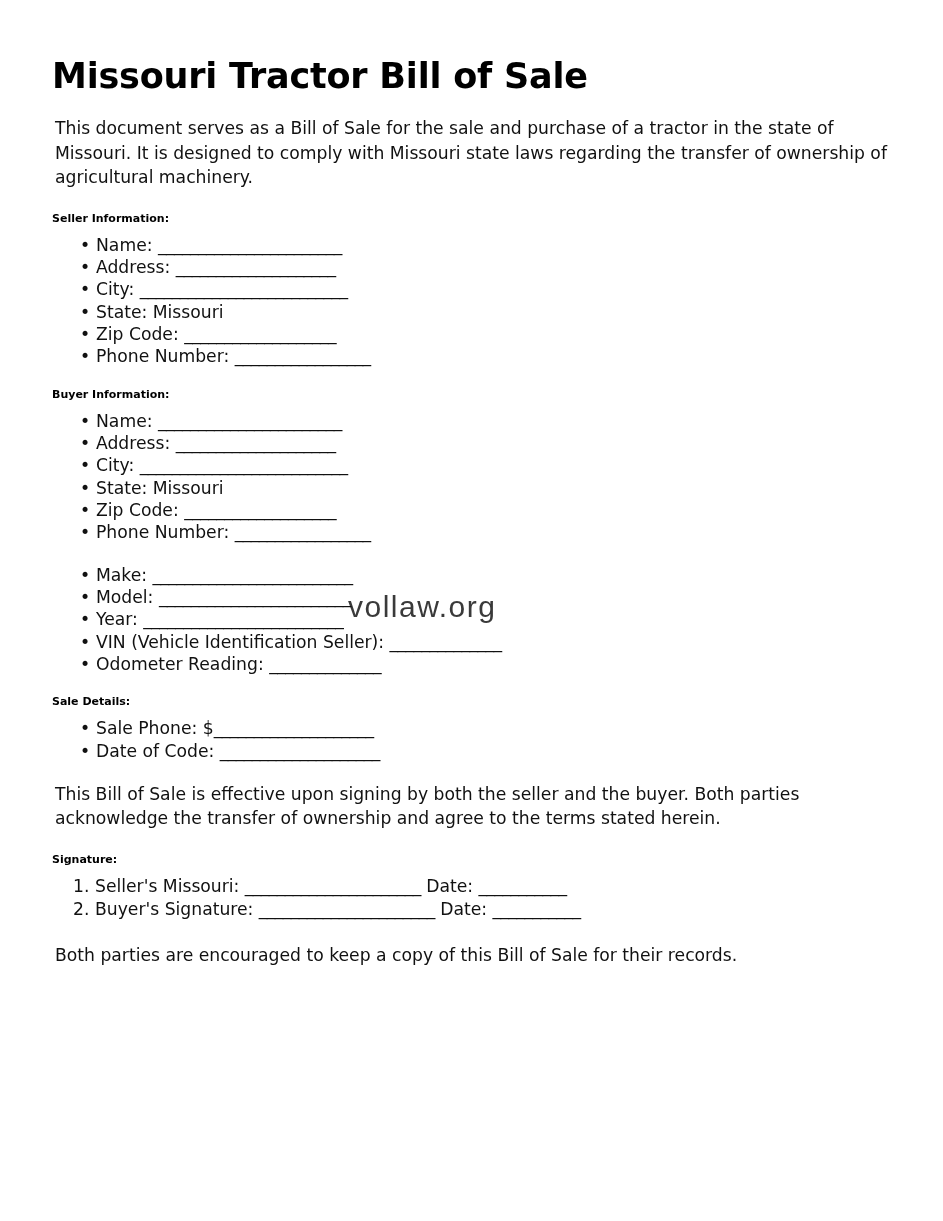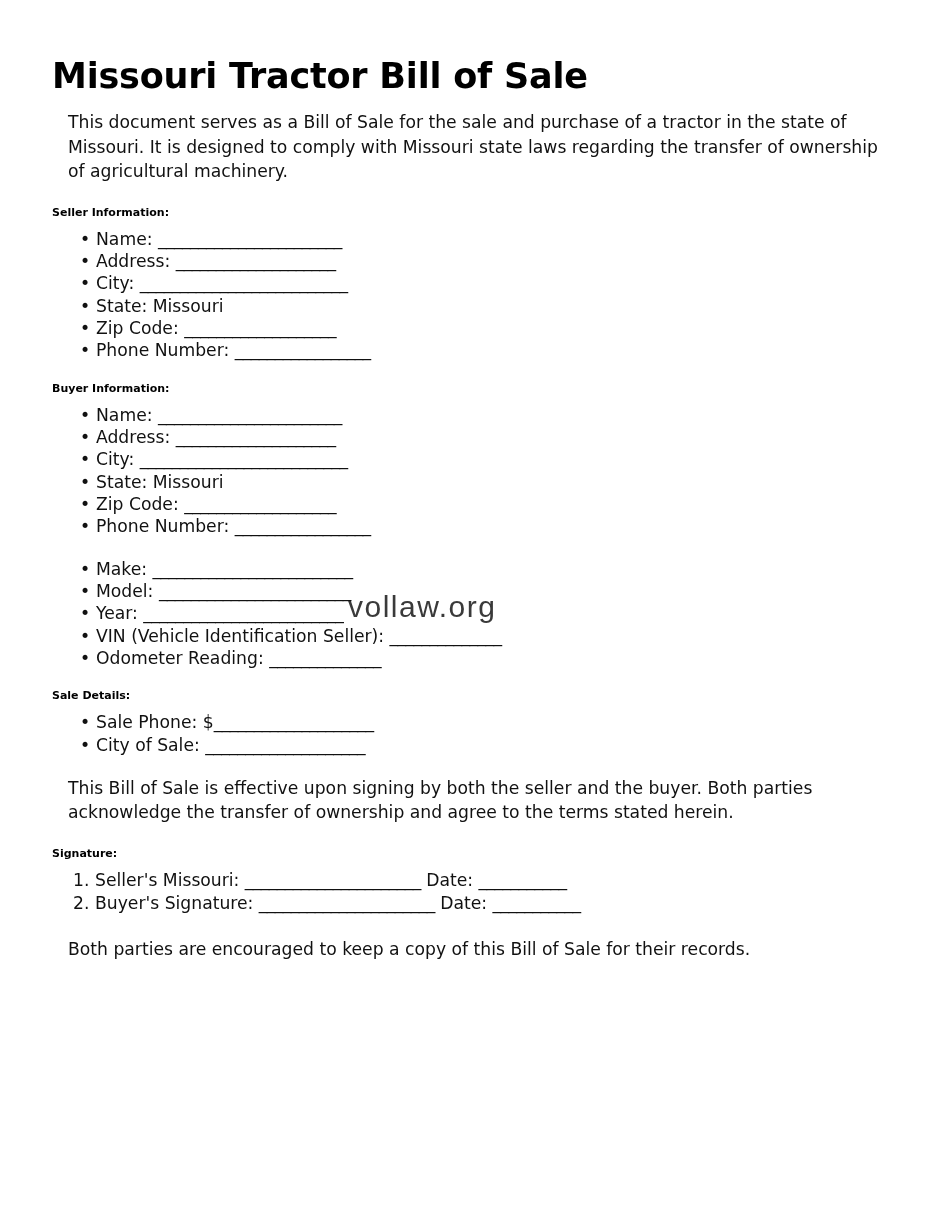--- a/index.html
+++ b/index.html
@@ -25,28 +25,28 @@
     left: 52px;
     top: 56px;
     width: 840px;
   }
   h1.doc-title {
     font-family: "DejaVu Sans", sans-serif;
     font-size: 35px;
     font-weight: bold;
     letter-spacing: -0.2px;
     line-height: 1.15;
-    margin: 0 0 14px 0;
+    margin: 0 0 20px 0;
     padding: 0;
     color: #000;
   }
   p.para {
     font-size: 17.2px;
     line-height: 1.42;
-    margin: 0 0 22px 16px;
+    margin: 0 0 22px 3px;
     padding: 0;
     color: #111;
     max-width: 840px;
   }
   h2.section-head {
     font-size: 11px;
     font-weight: bold;
     margin: 0 0 8px 0;
     padding: 0;
     line-height: 1.3;
@@ -219,21 +219,21 @@
     </ul>
 
     <h2 class="section-head">Sale Details:</h2>
     <ul class="fields">
       <li>
         <span class="bullet">•</span>
         <span>Sale Phone: $</span><span class="blank">____________________</span>
       </li>
       <li>
         <span class="bullet">•</span>
-        <span>City of Sale:</span>
+        <span>Date of Code:</span>
         <span class="blank">____________________</span>
       </li>
     </ul>
 
     <p class="para">This Bill of Sale is effective upon signing by both the seller and the buyer. Both parties acknowledge the transfer of ownership and agree to the terms stated herein.</p>
 
     <h2 class="section-head">Signature:</h2>
     <ol class="signature-list">
       <li>
         <span class="num">1.</span>

